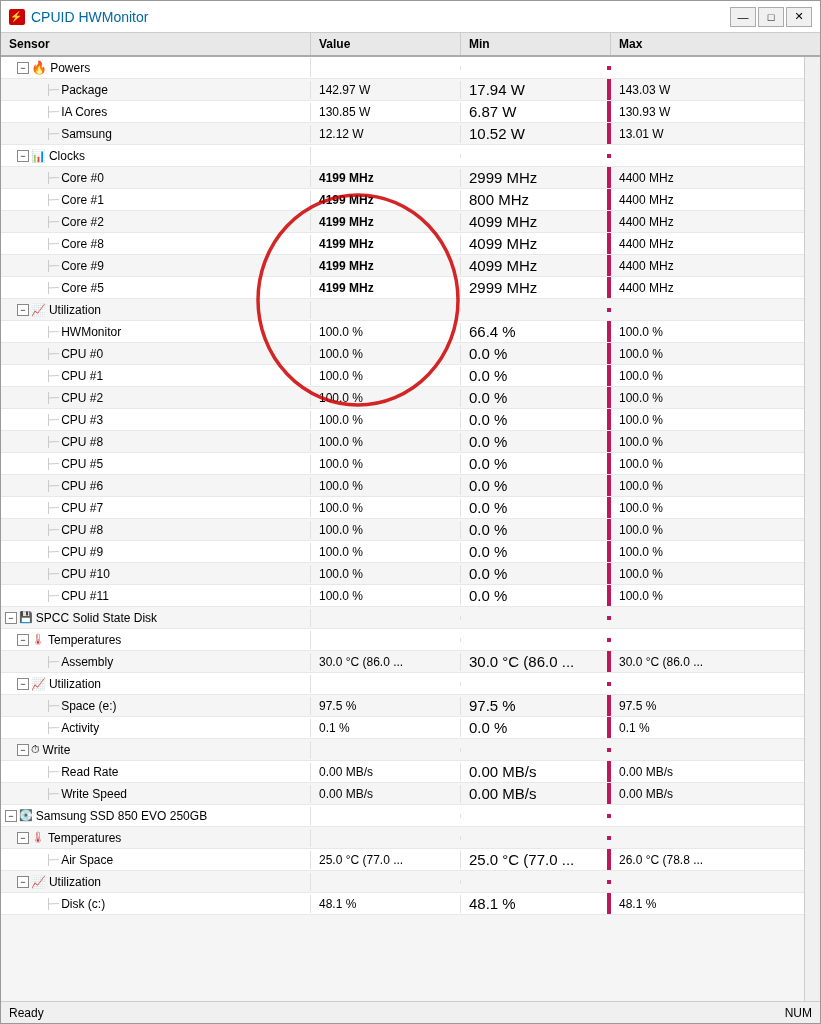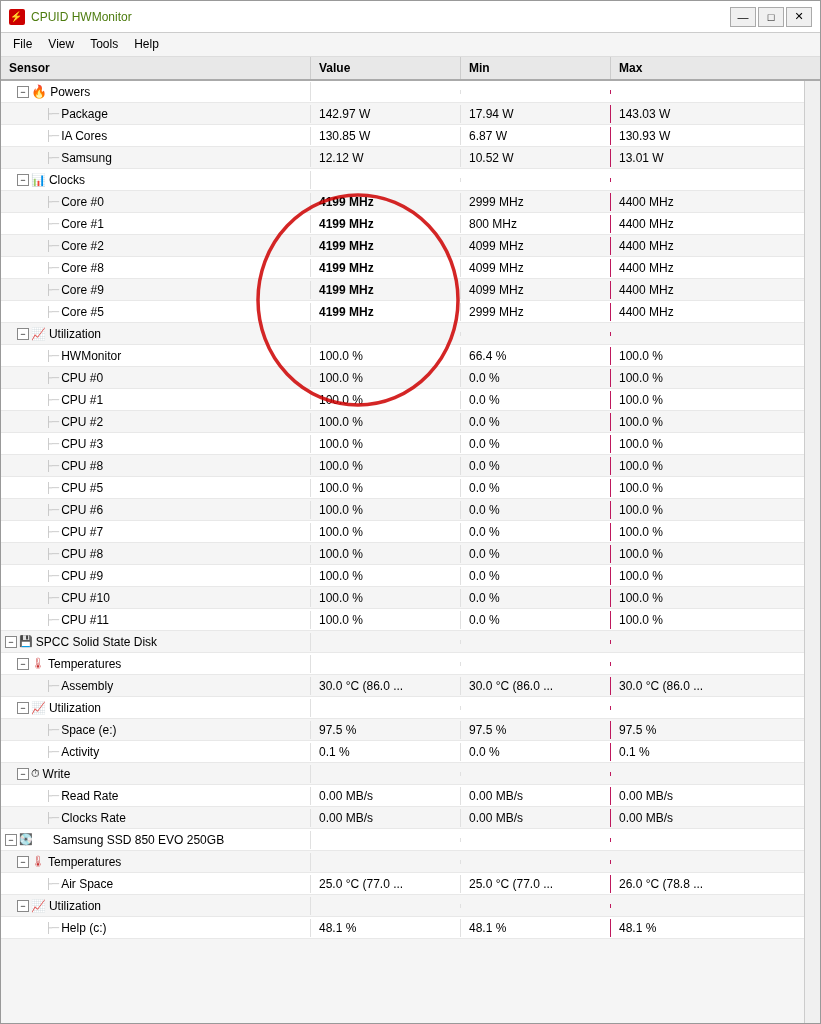--- a/index.html
+++ b/index.html
@@ -39,22 +39,22 @@
       background: #c00;
       border-radius: 2px;
       display: flex;
       align-items: center;
       justify-content: center;
       color: white;
       font-size: 10px;
       font-weight: bold;
     }
     .title-text {
-      font-size: 12px;
-      color: #4d7c0f;
+      font-size: 14px;
+      color: #0369a1;
     }
     .title-controls {
       display: flex;
       gap: 2px;
     }
     .title-btn {
       width: 26px;
       height: 20px;
       border: 1px solid #aaa;
       background: #f0f0f0;
@@ -113,21 +113,21 @@
     .row-sensor {
       width: 310px;
       padding: 2px 4px;
       border-right: 1px solid #e0e0e0;
       display: flex;
       align-items: center;
       white-space: nowrap;
       overflow: hidden;
     }
     .row-value { width: 150px; padding: 2px 8px; border-right: 1px solid #e0e0e0; font-size: 12px; }
-    .row-min { width: 150px; padding: 2px 8px; border-right: 1px solid #be185d; font-size: 12px; }
+    .row-min { width: 150px; padding: 2px 8px; border-right: 4px solid #be185d; font-size: 15px; }
     .row-max { width: 150px; padding: 2px 8px; font-size: 12px; }
     .expand-btn {
       width: 12px;
       height: 12px;
       border: 1px solid #888;
       background: #fff;
       display: inline-flex;
       align-items: center;
       justify-content: center;
       font-size: 9px;
@@ -155,26 +155,20 @@
       <div class="title-icon">⚡</div>
       <span class="title-text">CPUID HWMonitor</span>
     </div>
     <div class="title-controls">
       <button class="title-btn">—</button>
       <button class="title-btn">□</button>
       <button class="title-btn">✕</button>
     </div>
   </div>
 
-  <div class="menu-bar">
-    <span class="menu-item">File</span>
-    <span class="menu-item">View</span>
-    <span class="menu-item">Tools</span>
-    <span class="menu-item">Help</span>
-  </div>
 
   <div class="column-header">
     <div class="col-sensor">Sensor</div>
     <div class="col-value">Value</div>
     <div class="col-min">Min</div>
     <div class="col-max">Max</div>
   </div>
 
   <div class="content-area">
     <div class="tree-content" id="tree-content">
@@ -479,31 +473,31 @@
       <span style="color:#bbb;font-size:10px;margin-right:2px;">├─</span>
       <span>Read Rate</span>
     </div>
     <div class="row-value" style="">0.00 MB/s</div>
     <div class="row-min">0.00 MB/s</div>
     <div class="row-max">0.00 MB/s</div>
   </div>
         <div class="row" style="background: rgb(245, 245, 245);">
     <div class="row-sensor" style="padding-left:44px;">
       <span style="color:#bbb;font-size:10px;margin-right:2px;">├─</span>
-      <span>Clocks Rate</span>
+      <span>Write Speed</span>
     </div>
     <div class="row-value" style="">0.00 MB/s</div>
     <div class="row-min">0.00 MB/s</div>
     <div class="row-max">0.00 MB/s</div>
   </div>
         <div class="row" style="background: rgb(255, 255, 255);">
     <div class="row-sensor" style="padding-left:4px;">
       <span class="expand-btn">−</span>
       <span style="font-size:11px;">💽</span>
-      <span style="margin-left:20px;">Samsung SSD 850 EVO 250GB</span>
+      <span style="margin-left:3px;">Samsung SSD 850 EVO 250GB</span>
     </div>
     <div class="row-value" style=""></div>
     <div class="row-min"></div>
     <div class="row-max"></div>
   </div>
         <div class="row" style="background: rgb(245, 245, 245);">
     <div class="row-sensor" style="padding-left:16px;">
       <span class="expand-btn">−</span>
       <span style="color:#c33;font-size:11px;">🌡</span>
       <span style="margin-left:3px;">Temperatures</span>
@@ -527,27 +521,31 @@
       <span style="font-size:12px;">📈</span>
       <span style="margin-left:3px;">Utilization</span>
     </div>
     <div class="row-value" style=""></div>
     <div class="row-min"></div>
     <div class="row-max"></div>
   </div>
         <div class="row" style="background: rgb(255, 255, 255);">
     <div class="row-sensor" style="padding-left:44px;">
       <span style="color:#bbb;font-size:10px;margin-right:2px;">├─</span>
-      <span>Help (c:)</span>
+      <span>Disk (c:)</span>
     </div>
     <div class="row-value" style="">48.1 %</div>
     <div class="row-min">48.1 %</div>
     <div class="row-max">48.1 %</div>
   </div>
       </div>
     <div class="scrollbar"></div>
   </div>
 
+  <div class="status-bar">
+    <span>Ready</span>
+    <span>NUM</span>
+  </div>
 </div>
 
 <svg style="position:fixed;top:0;left:0;width:821px;height:1024px;pointer-events:none;z-index:100">
   <ellipse cx="358" cy="300" rx="100" ry="105" fill="none" stroke="#cc0000" stroke-width="3.5" opacity="0.85"></ellipse>
 </svg>
 
 </body></html>

